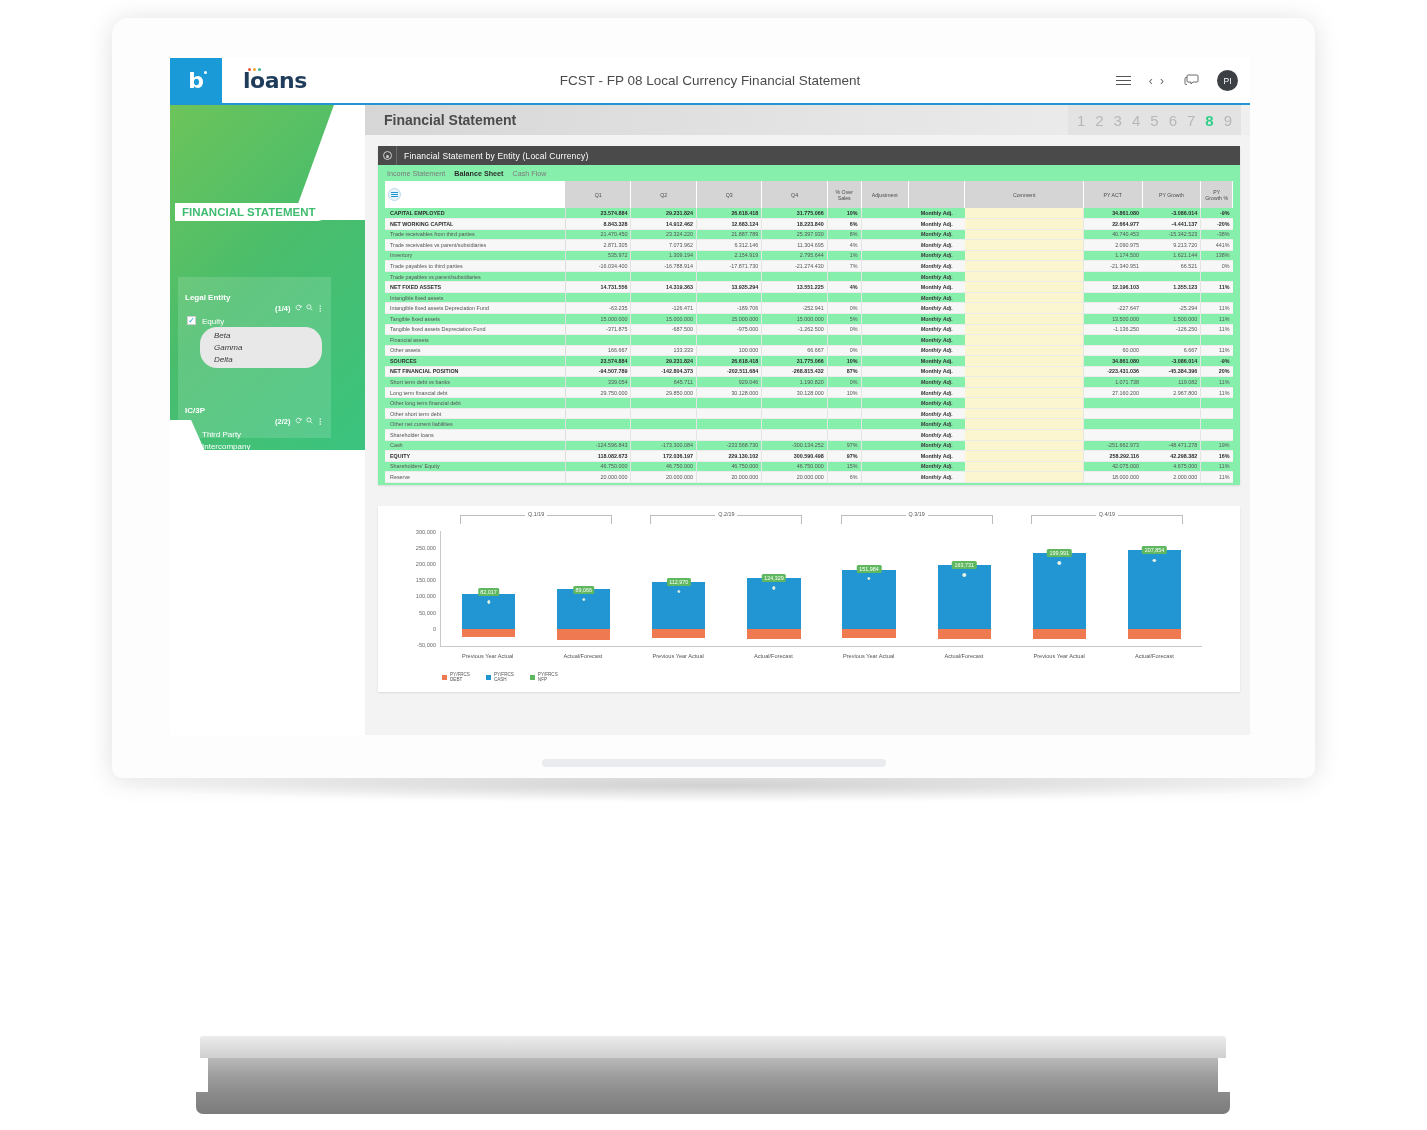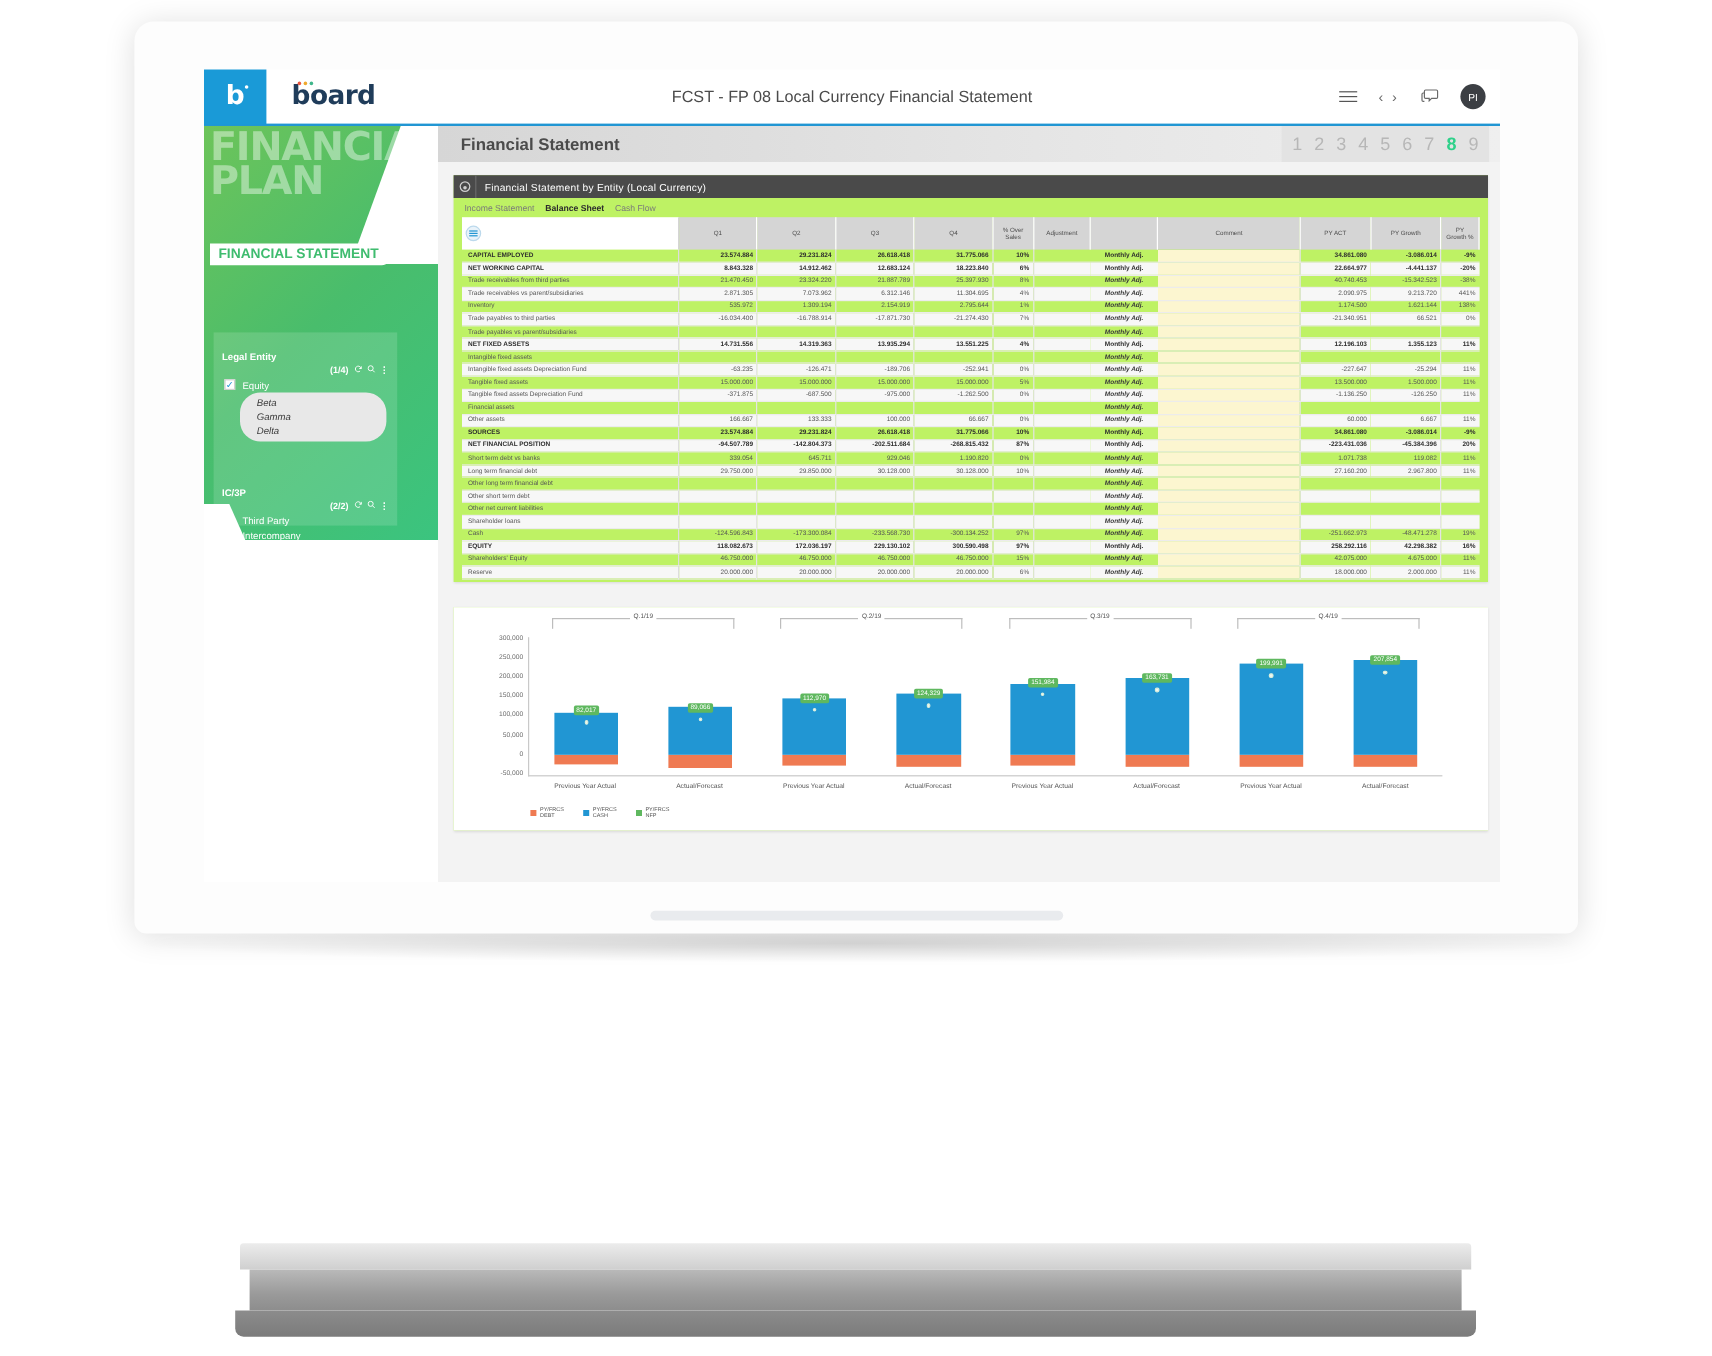--- a/index.html
+++ b/index.html
@@ -177,21 +177,21 @@
     position: absolute; left: 9px; width: 9px; height: 9px;
     background: #fff; border: 1px solid #cfcfcf;
     color: #2196d3; font-size: 8px; line-height: 8px; text-align: center;
   }
 
   
   .content {
     position: absolute; left: 195px; top: 77px; right: 0; bottom: 0;
     background: #f3f3f3; padding: 11px 10px 0 13px;
   }
-  .widget { background: #bef264; box-shadow: 0 1px 2px rgba(0,0,0,0.10); }
+  .widget { background: #86efac; box-shadow: 0 1px 2px rgba(0,0,0,0.10); }
   .widget-head {
     height: 19px; background: #4a4a4a; color: #fff;
     display: flex; align-items: center; font-size: 8.5px;
   }
   .wh-icon {
     width: 19px; height: 19px; display: flex; align-items: center;
     justify-content: center; border-right: 1px solid #6a6a6a;
   }
   .wh-icon .ring {
     width: 9px; height: 9px; border: 1.2px solid #cfcfcf; border-radius: 50%;
@@ -293,21 +293,21 @@
   <div class="screen">
 
     <div class="topbar">
       <div class="logo-tile">
         <span class="logo-b">b</span>
       </div>
       <div class="brand">
         <span class="dot1"></span>
         <span class="dot2"></span>
         <span class="dot3"></span>
-        <span>board</span>
+        <span>loans</span>
       </div>
       <div class="doc-title">FCST - FP 08 Local Currency Financial Statement</div>
       <div class="topbar-icons">
         <div class="ti hamburger">
           <div>
               <span></span>
               <span></span>
               <span></span>
             </div>
         </div>
@@ -337,24 +337,20 @@
           <span class="active">8</span>
           <span>9</span>
         </div>
       </div>
     </div>
 
     <div class="greenpanel">
       <div class="gp-white-wedge"></div>
       <div class="gp-bottom-wedge"></div>
 
-      <div class="fin-plan">
-        <div>FINANCIAL</div>
-        <div>PLAN</div>
-      </div>
       <div class="fs-pill">FINANCIAL STATEMENT</div>
 
 
       <div class="gp-card gp-card-b">
 
         <div class="dim-header">
           <span class="name">Legal Entity</span>
           <span class="meta">
             <span>(1/4)</span>
             <span>

